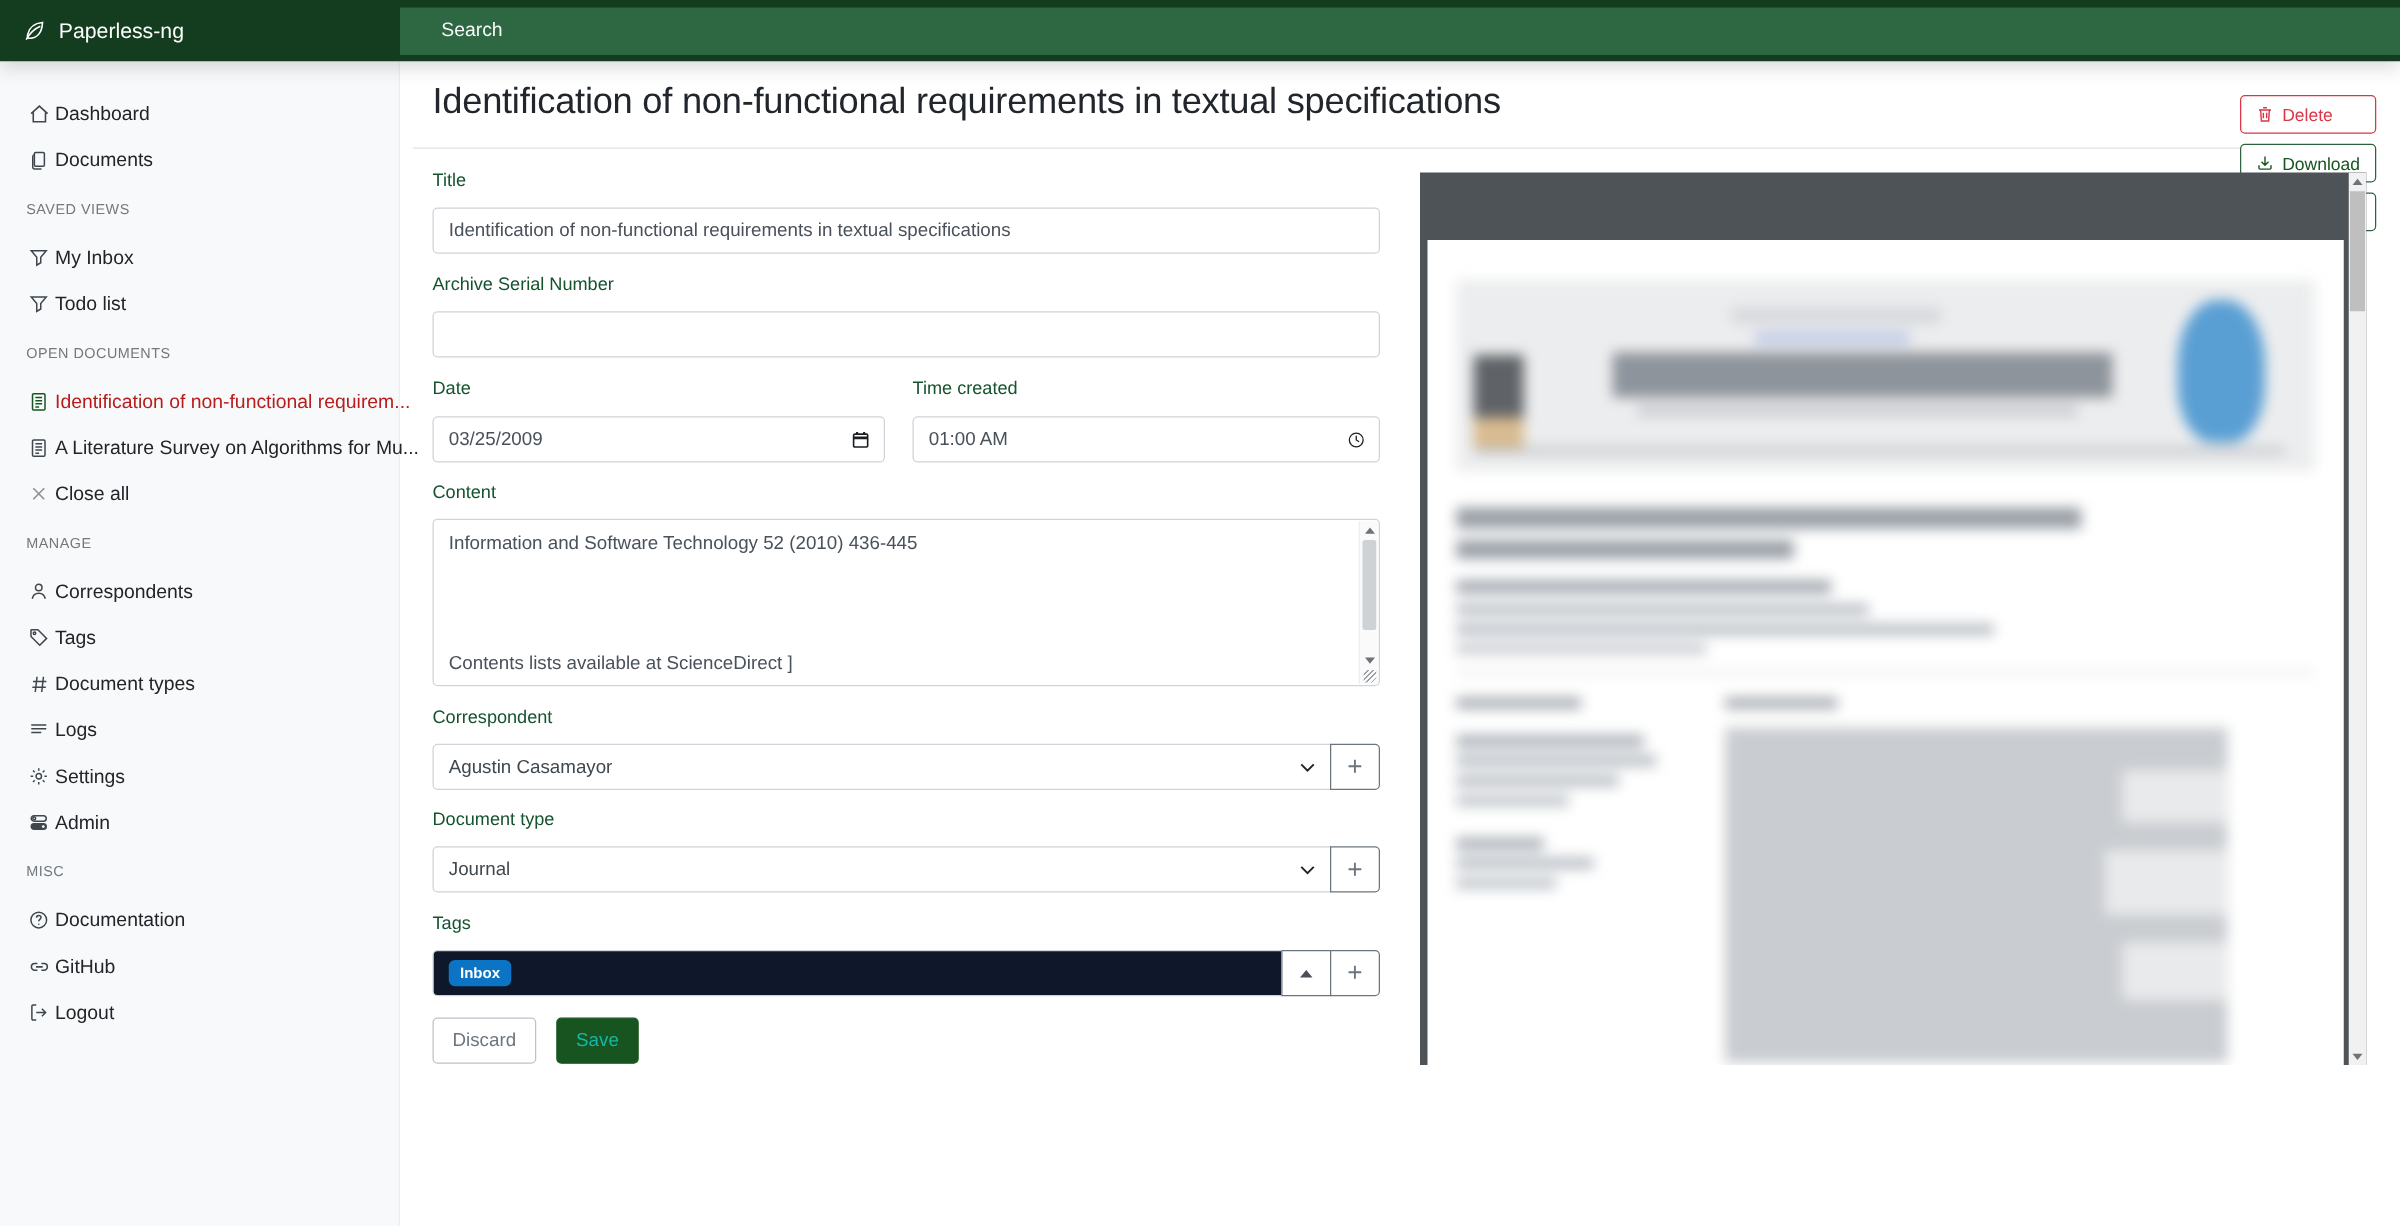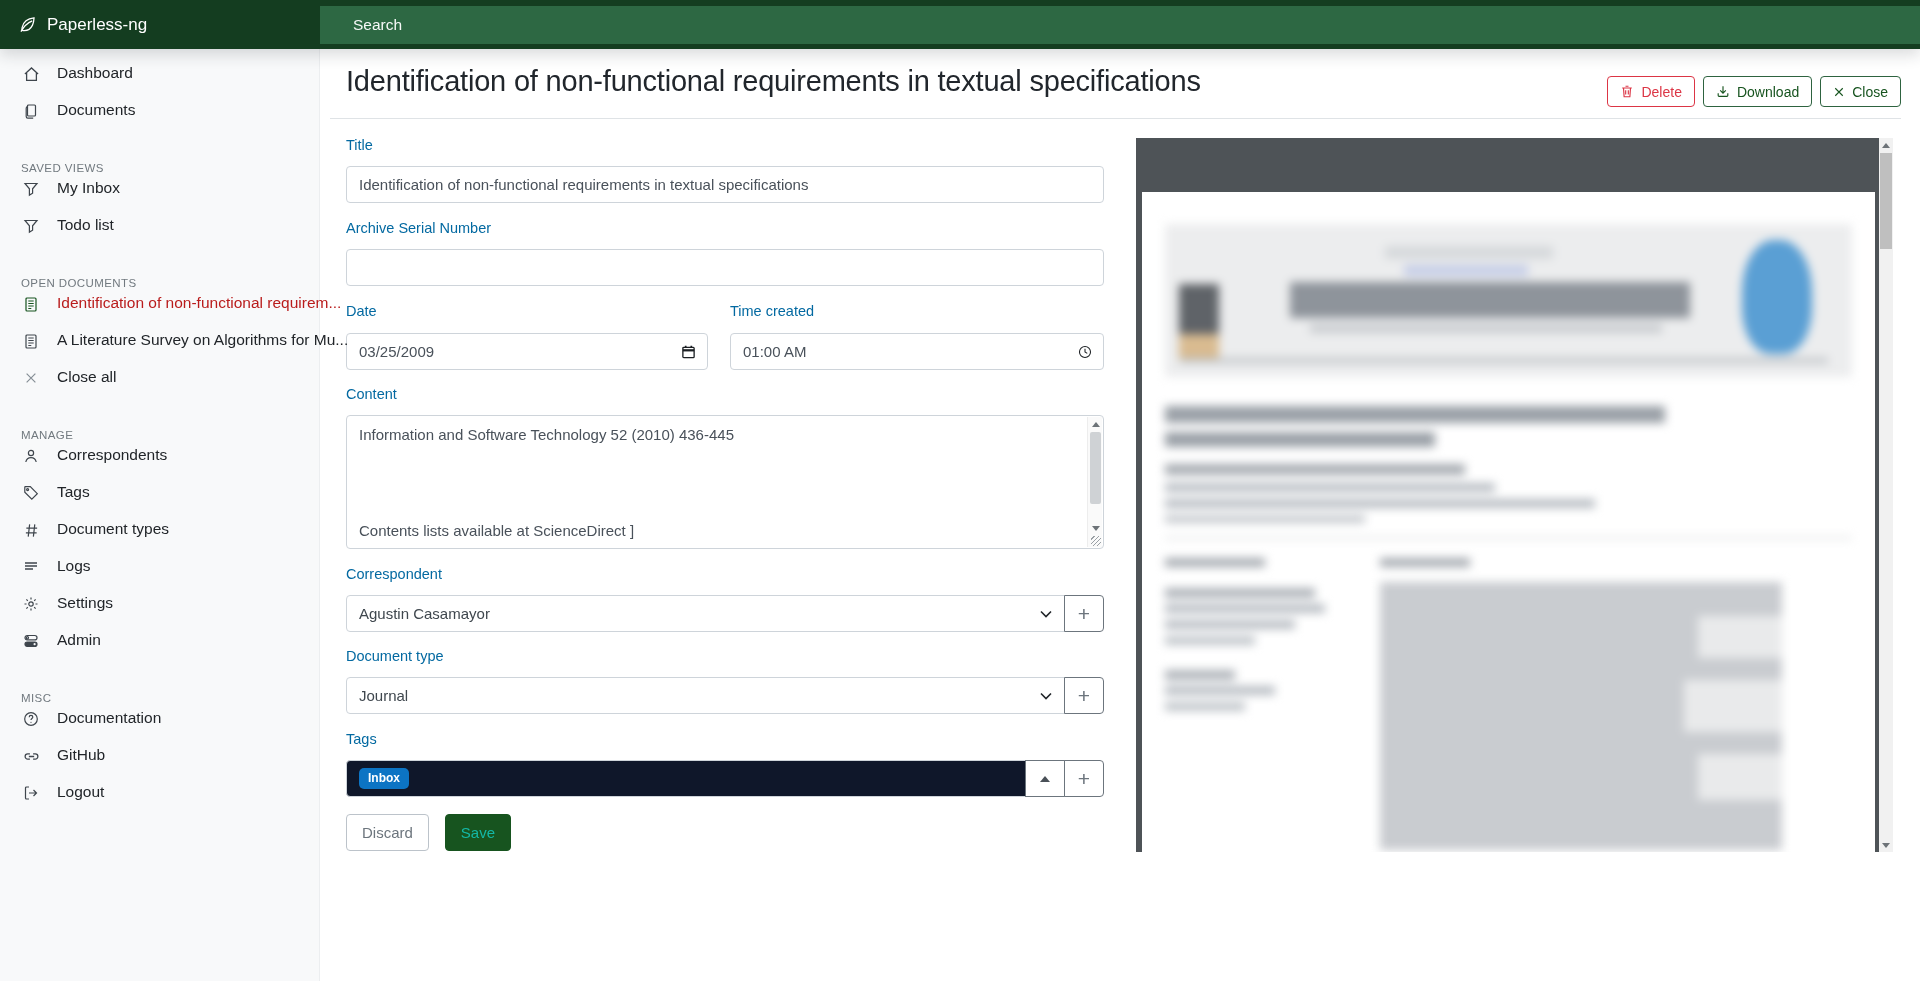--- a/index.html
+++ b/index.html
@@ -14,44 +14,44 @@
            color:#fff; font-size:17px; }
   .brand svg { display:block; }
   .nav-search { position:absolute; left:320px; top:6px; right:0; height:38px;
                 background:#2d6843; border:none; outline:none; color:#fff;
                 font-size:15.5px; padding:0 0 0 33px; font-family:inherit; border-radius:0; }
   .nav-search::placeholder { color:rgba(255,255,255,.96); opacity:1; }
 
   
   .sidebar { position:absolute; left:0; top:49px; width:320px; bottom:0;
              background:#f8f9fa; border-right:1px solid #eceef0; padding-top:15px; z-index:5; }
-  .side-item { height:37px; display:flex; align-items:flex-start; gap:16px; padding-left:21px;
+  .side-item { height:37px; display:flex; align-items:flex-end; gap:3px; padding-left:21px;
                font-size:15.5px; color:#212529; cursor:pointer; white-space:nowrap; }
   .side-item .ico { width:20px; height:20px; display:flex; align-items:center; justify-content:center;
                     color:#3f464d; flex:0 0 20px; }
   .side-item.active { color:#b91c1c; }
   .side-item.active .ico { color:#17541f; }
   .side-header { height:28px; margin-top:13px; padding-left:21px; display:flex; align-items:flex-end;
                  padding-bottom:5px; font-size:11.5px; letter-spacing:.4px; color:#71797f; }
 
   
   .main { position:absolute; left:320px; top:49px; right:0; bottom:0; background:#fff; }
   .page-header { position:absolute; left:10px; right:19px; top:0; height:70px;
                  border-bottom:1px solid #dfe3e6; }
   .page-title { position:absolute; left:16px; top:16px; font-size:29px; font-weight:400;
                 color:#21262c; letter-spacing:-.2px; }
-  .header-actions { position:absolute; right:0; top:27px; display:flex; gap:8px; }
+  .header-actions { position:absolute; right:0; top:27px; display:flex; gap:8px;flex-direction:column; }
   .btn { height:31px; display:inline-flex; align-items:center; gap:7px; padding:0 12px;
          border-radius:4px; background:#fff; font-size:14px; cursor:pointer; border:1px solid; }
   .btn svg { display:block; }
   .btn-danger-o { color:#dc3545; border-color:#dc3545; }
   .btn-green-o  { color:#17541f; border-color:#2e6340; }
 
   
-  .fl { position:absolute; left:26px; font-size:14.5px; color:#0369a1; }
+  .fl { position:absolute; left:26px; font-size:14.5px; color:#14532d; }
   .ctl { position:absolute; border:1px solid #ced4da; border-radius:4px; background:#fff;
          font-size:15px; color:#49515a; }
   .input-wrap { display:flex; align-items:center; }
   .input-wrap input { border:none; outline:none; flex:1; font-size:15px; color:#49515a;
                       padding:0 12px; background:transparent; font-family:inherit; min-width:0; }
   .input-wrap .end-icon { flex:0 0 auto; margin-right:11px; color:#1b1f23; display:flex; }
 
   
   .textarea { position:absolute; left:26px; top:366px; width:758px; height:134px;
               border:1px solid #ced4da; border-radius:4px; background:#fff; overflow:hidden; }

